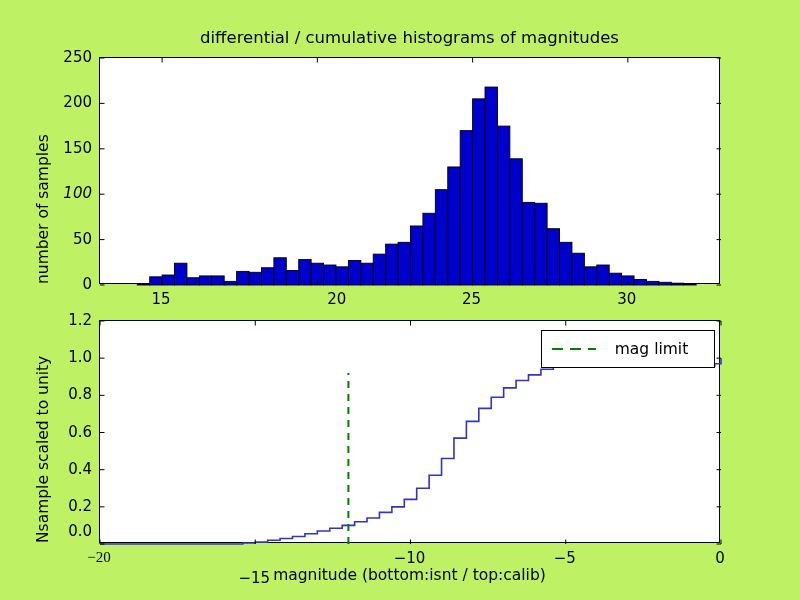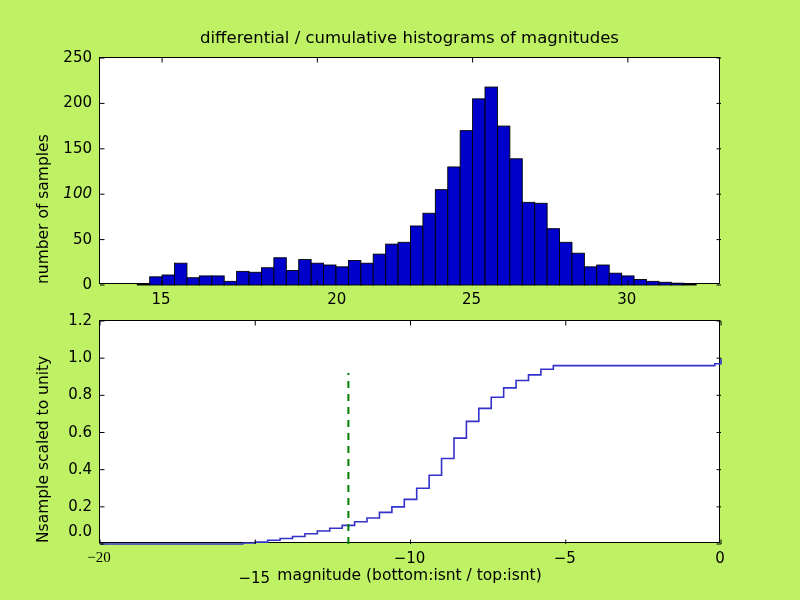--- a/index.html
+++ b/index.html
@@ -242,16 +242,22 @@
       <div class="ytick-label" style="left: 34px; width: 58px; top: 311px;">1.2</div>
     </div>
   <div id="bottom-xticks">
       <div class="xtick-label" style="width: 60px; left: 69px; top: 549px; font-family: Liberation Serif, serif;">−20</div>
       <div class="xtick-label" style="width: 60px; left: 224.25px; top: 569px;">−15</div>
       <div class="xtick-label" style="width: 60px; left: 379.5px; top: 549px;">−10</div>
       <div class="xtick-label" style="width: 60px; left: 534.75px; top: 549px;">−5</div>
       <div class="xtick-label" style="width: 60px; left: 690px; top: 549px;">0</div>
     </div>
   <div class="ylabel" id="bottom-ylabel" style="left:34px; top:543px;">Nsample scaled to unity</div>
-  <div class="xlabel" id="x-axis-label" style="top:566px;">magnitude (bottom:isnt / top:isnt)</div>
-
+  <div class="xlabel" id="x-axis-label" style="top:566px;">magnitude (bottom:isnt / top:calib)</div>
+
+  <div id="legend-box">
+    <svg id="legend-swatch" viewBox="0 0 46 12">
+      <line x1="1" y1="6" x2="45" y2="6" stroke="#008000" stroke-width="2.2" stroke-dasharray="11,7"></line>
+    </svg>
+    <span id="legend-label">mag limit</span>
+  </div>
 
 </div>
 
 </body></html>

